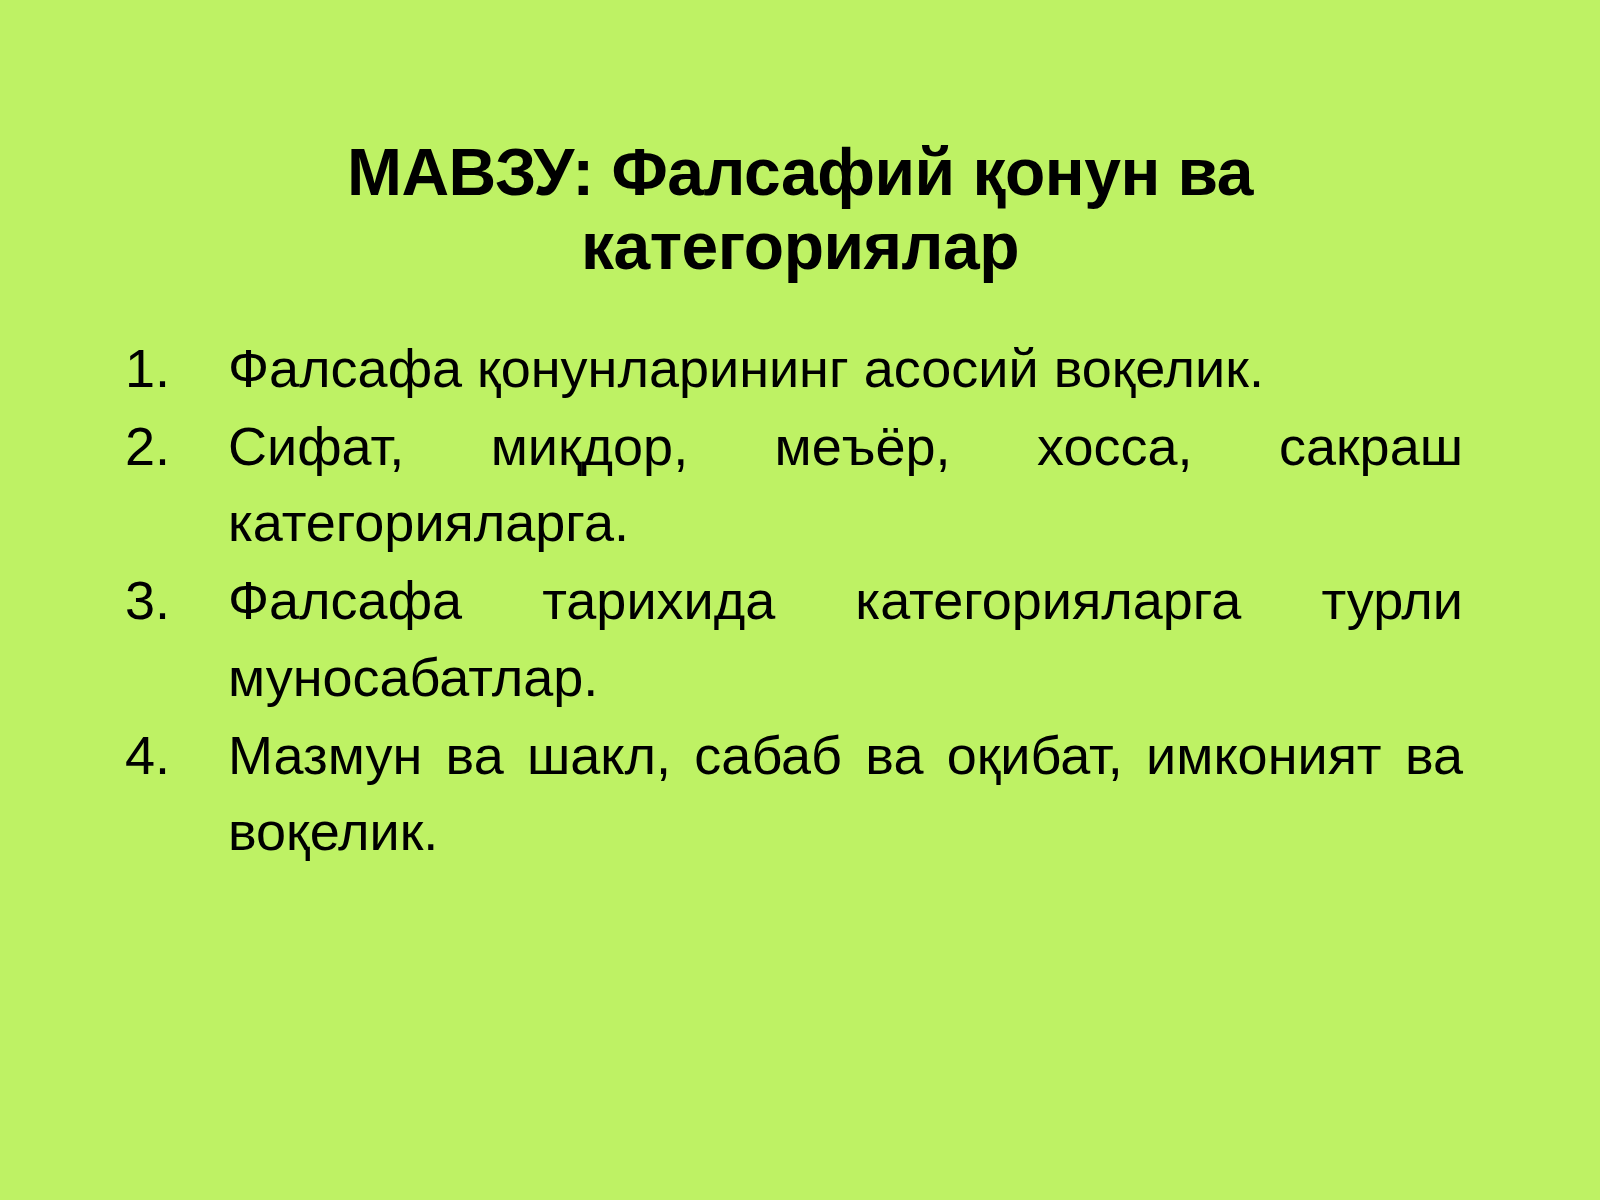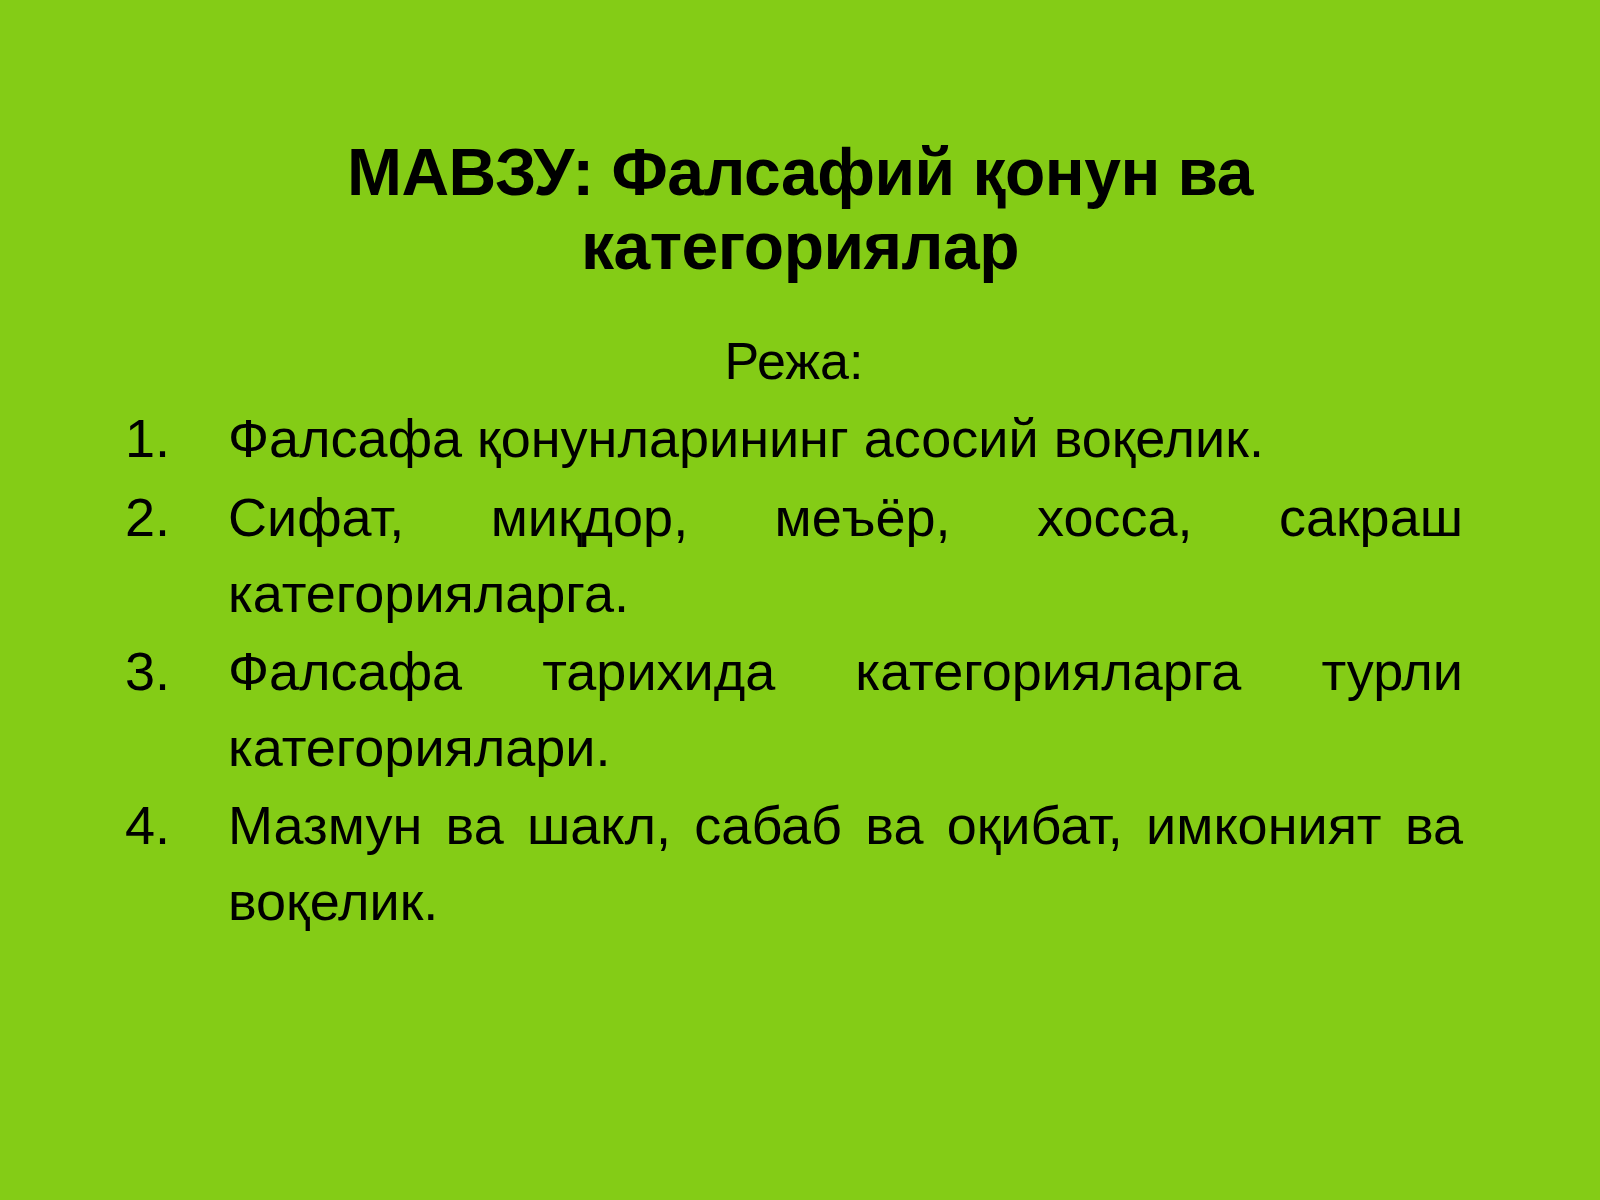--- a/index.html
+++ b/index.html
@@ -82,43 +82,42 @@
   }
 
   .plan-item .txt {
     display: block;
   }
   
 </style>
 </head>
 <body style="background: rgb(226, 245, 240);">
 
-<div class="slide" style="background: #84cc16; color: rgb(0, 0, 0);">
+<div class="slide" style="background: #bef264; color: rgb(0, 0, 0);">
 
   <h1 class="slide-title">МАВЗУ: Фалсафий қонун ва категориялар</h1>
 
   <div class="body-block">
 
-    <div class="plan-label">Режа:</div>
 
     <ol class="plan-list">
 
       <li class="plan-item">
         <span class="num">1.</span>
         <span class="txt">Фалсафа қонунларининг асосий воқелик.</span>
       </li>
 
       <li class="plan-item">
         <span class="num">2.</span>
         <span class="txt">Сифат, миқдор, меъёр, хосса, сакраш категорияларга.</span>
       </li>
 
       <li class="plan-item">
         <span class="num">3.</span>
-        <span class="txt">Фалсафа тарихида категорияларга турли категориялари.</span>
+        <span class="txt">Фалсафа тарихида категорияларга турли муносабатлар.</span>
       </li>
 
       <li class="plan-item">
         <span class="num">4.</span>
         <span class="txt">Мазмун ва шакл, сабаб ва оқибат, имконият ва воқелик.</span>
       </li>
 
     </ol>
   </div>
 </div>

